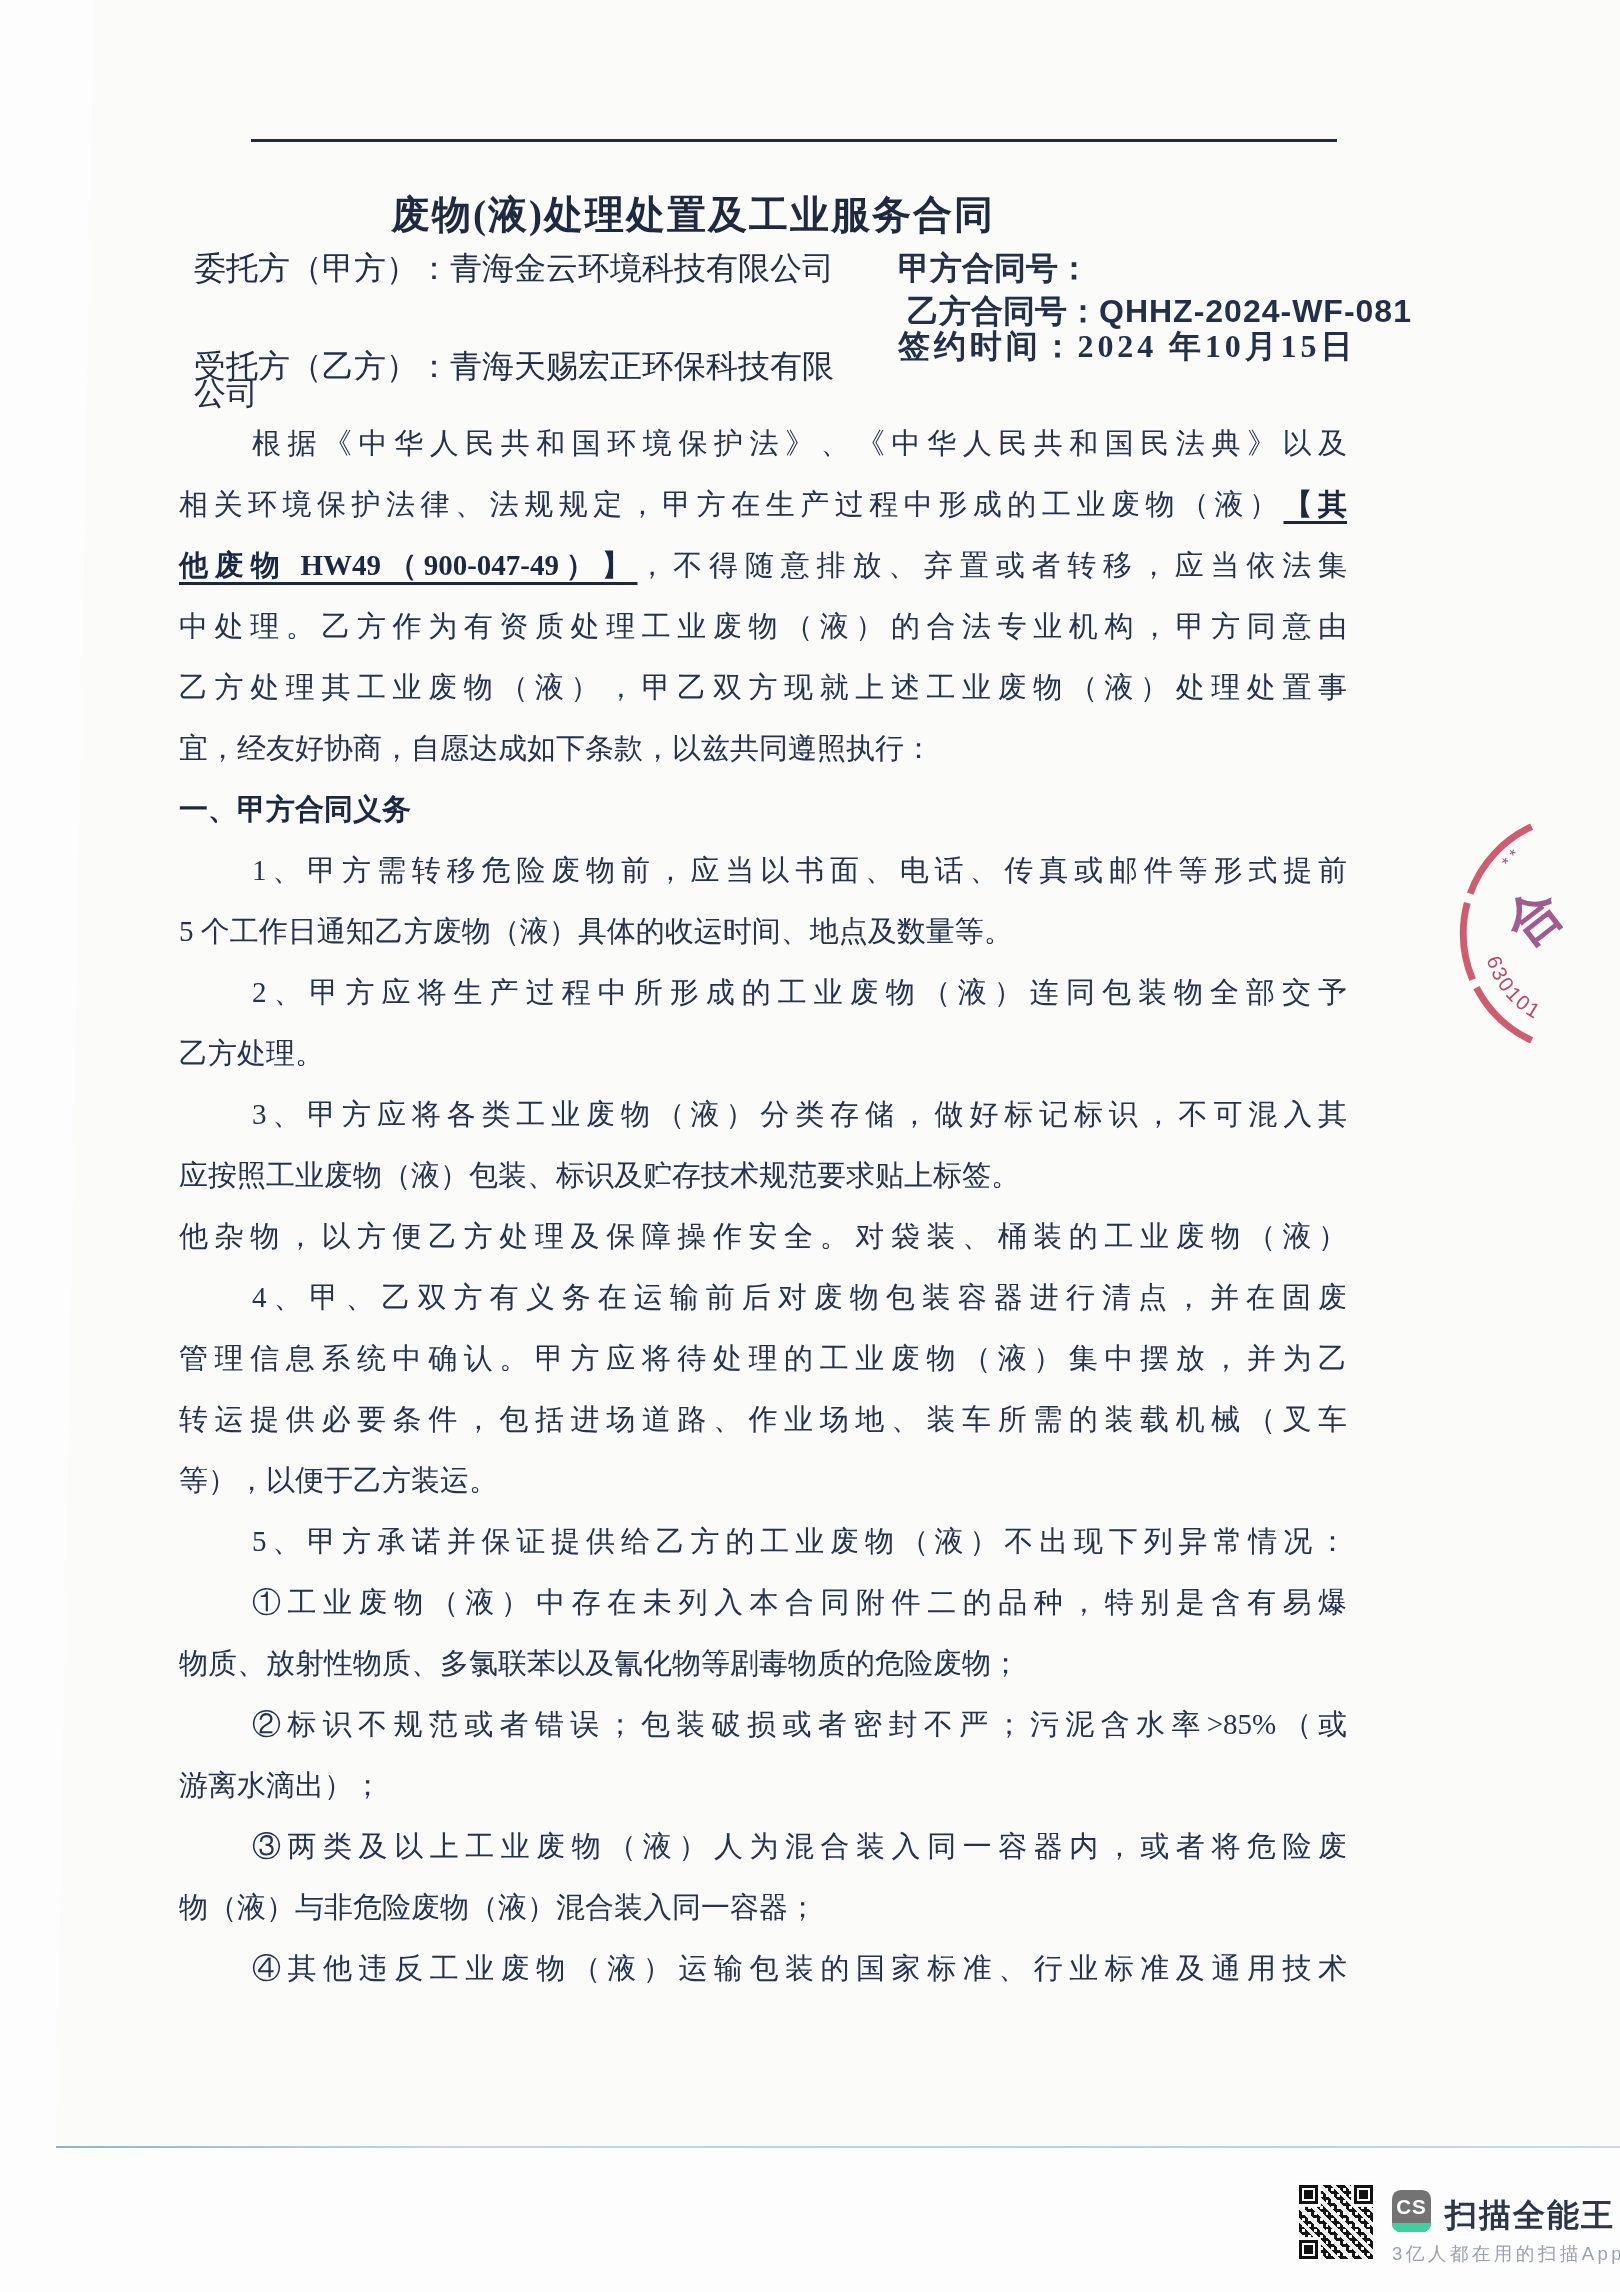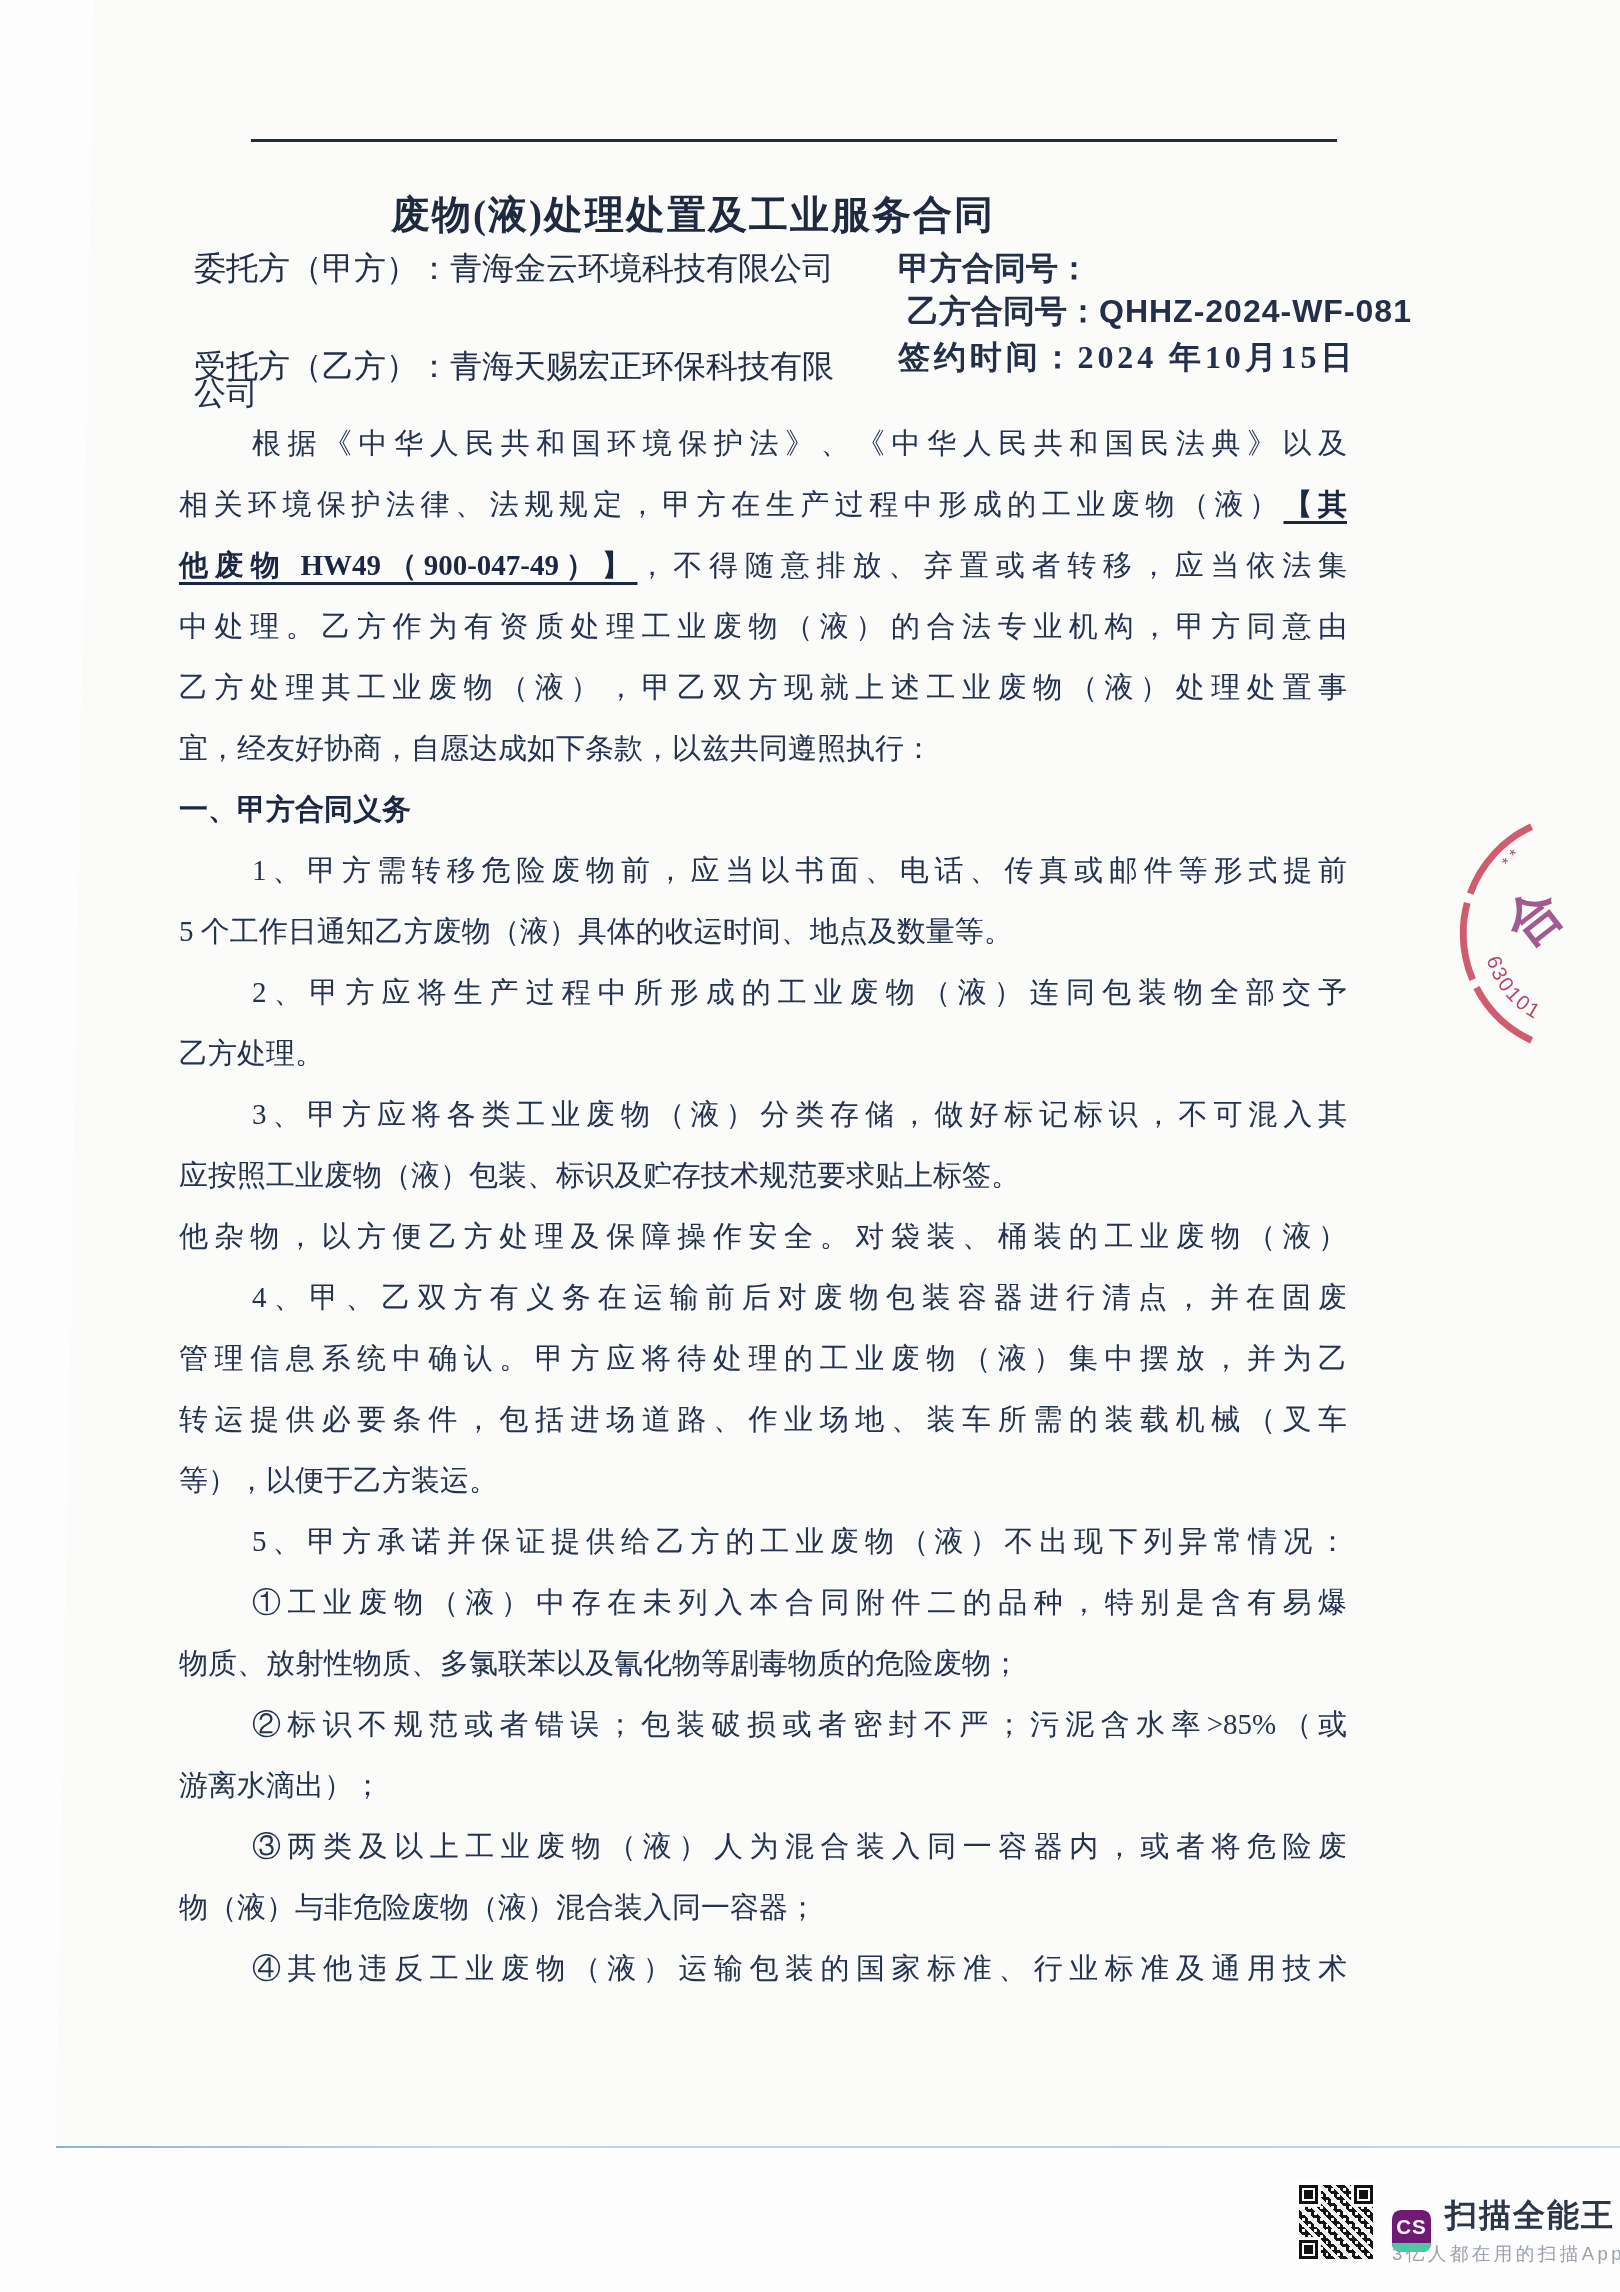--- a/index.html
+++ b/index.html
@@ -24,21 +24,21 @@
   .title{
     position:absolute;left:0;top:188px;width:1386px;text-align:center;
     font-size:39px;font-weight:bold;color:#1f2a40;letter-spacing:2px;
   }
   .hdr{position:absolute;font-size:32px;color:#243049;white-space:nowrap;}
   .h1l{left:194px;top:247px;}
   .h1r{left:898px;top:247px;font-weight:bold;}
   .h2r{left:907px;top:290px;font-weight:bold;}
   .h2r .val{font-family:"Liberation Sans",sans-serif;font-weight:bold;letter-spacing:1px;}
   .h3l{left:194px;top:345px;}
-  .h3r{left:898px;top:325px;font-weight:bold;letter-spacing:3.9px;margin-top:11px;}
+  .h3r{left:898px;top:325px;font-weight:bold;letter-spacing:3.9px;}
   .h4l{left:194px;top:372px;}
   .doc-body{
     position:absolute;left:179px;top:421px;width:1168px;color:#263350;
   }
   .line{height:61px;font-size:29px;line-height:45px;text-align:justify;}
   .line.full{text-align-last:justify;}
   .line.indent{padding-left:73px;}
   .em{
     font-weight:bold;color:#1c2742;
     text-decoration:underline;text-decoration-thickness:2.9px;text-underline-offset:6.9px;
@@ -55,21 +55,21 @@
       repeating-linear-gradient(0deg,#151515 0 2.9px,transparent 2.9px 5.9px);
   }
   .finder{
     position:absolute;width:12.7px;height:12.7px;border:3.9px solid #111;background:#fff;
     box-shadow:0 0 0 2.9px #fff;
   }
   .finder::after{content:"";position:absolute;inset:2px;background:#111;}
   .f-tl{left:2px;top:2px;} .f-tr{right:2px;top:2px;} .f-bl{left:2px;bottom:2px;}
   .cs-logo{
     position:absolute;left:1392px;top:2190px;width:39px;height:42px;border-radius:8.8px;
-    background:#701a75;overflow:hidden;margin-top:20px;
+    background:#737373;overflow:hidden;
   }
   .cs-txt{display:block;text-align:center;color:#fff;
     font:700 20.6px "Liberation Sans",sans-serif;line-height:33px;letter-spacing:1px;}
   .cs-strip{height:8.8px;background:#3ed0a0;}
   .app-name{
     position:absolute;left:1445px;top:2194px;
     font:600 32px "Liberation Sans",sans-serif;color:#2c3648;letter-spacing:2px;white-space:nowrap;
   }
   .tagline{
     position:absolute;left:1392px;top:2241px;

